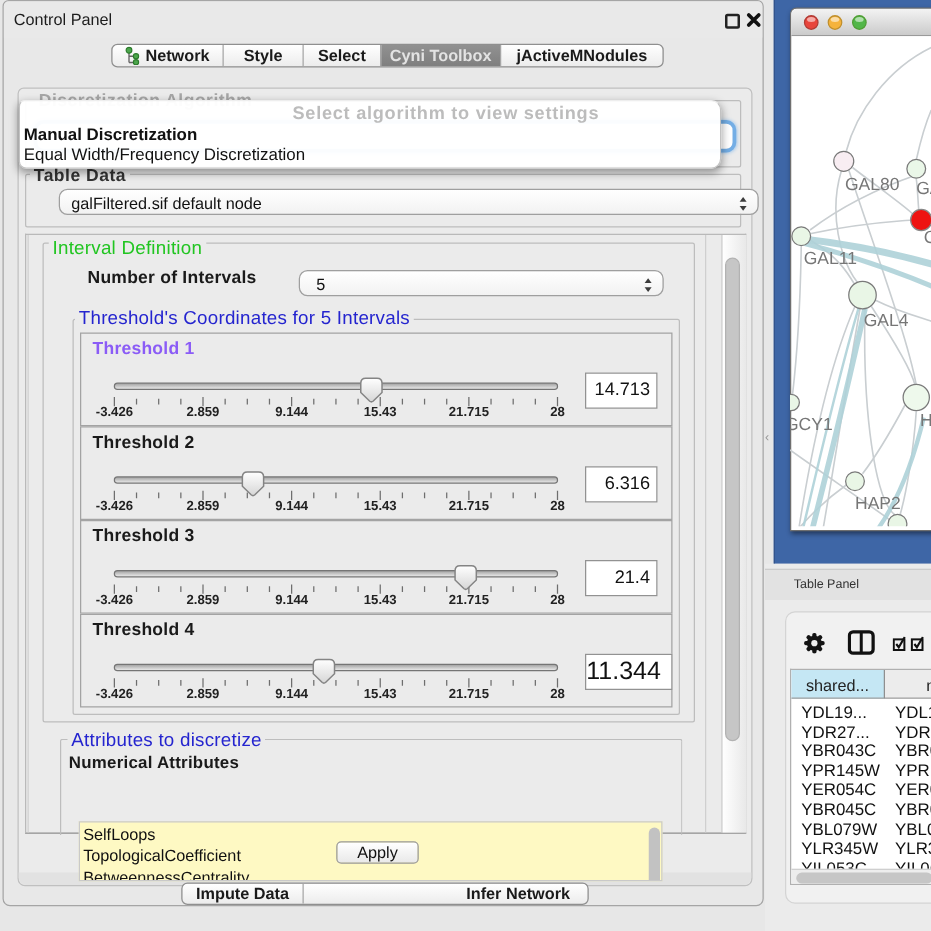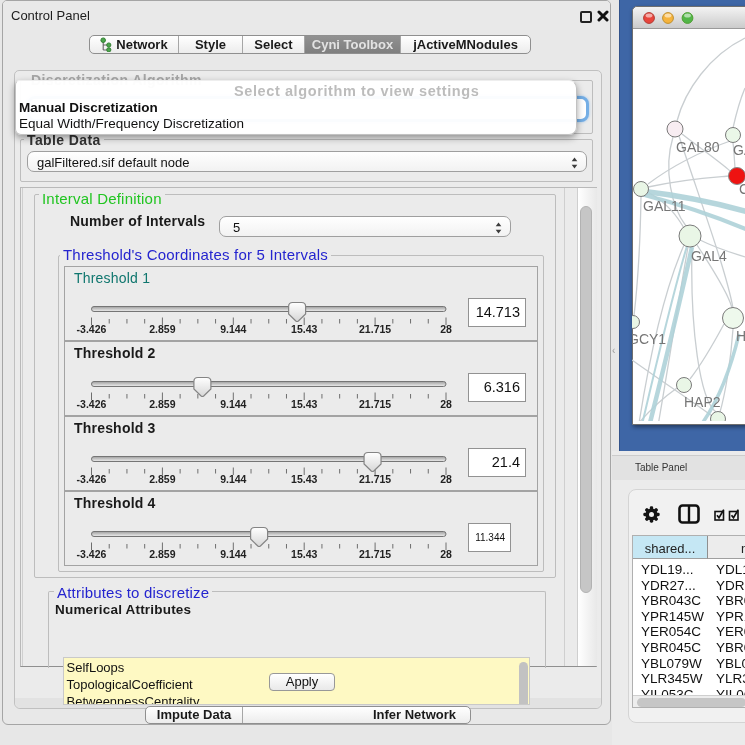--- a/index.html
+++ b/index.html
@@ -1,18 +1,18 @@
 <!DOCTYPE html>
 <html><head><meta charset="utf-8">
 <style>
 html,body{margin:0;padding:0;}
 body{width:745px;height:745px;background:#e7e7e7;font-family:"Liberation Sans",sans-serif;position:relative;overflow:hidden;}
 .abs{position:absolute;}
 .grouptitle{position:absolute;font-size:15px;letter-spacing:.2px;background:#ebebeb;padding:0 3px;}
-.combo{position:absolute;background:linear-gradient(#ffffff,#f2f2f2);border:1px solid #9f9f9f;border-radius:7px;box-sizing:border-box;font-size:13px;color:#111;}
+.combo{position:absolute;background:linear-gradient(#ffffff,#f2f2f2);border:1px solid #9f9f9f;border-radius:7px;box-sizing:border-box;font-size:13px;color:#111;margin-left:20px;}
 .seg{position:absolute;display:flex;height:22px;border:1px solid #8f8f8f;border-radius:5px;overflow:hidden;background:linear-gradient(#ffffff,#ececec);box-sizing:border-box;}
 .seg .s{display:flex;align-items:center;justify-content:center;font-size:13px;font-weight:bold;color:#1a1a1a;border-right:1px solid #a6a6a6;box-sizing:border-box;}
 .seg .s:last-child{border-right:none;}
 .seg .sel{background:linear-gradient(#919191,#7f7f7f);color:#e3e3e3;}
 </style></head>
 <body>
 
 <div class="abs" id="cpwin" style="left:2px;top:0;width:609px;height:725px;background:#e8e8e8;border:1px solid #a5a5a5;border-radius:5px 5px 6px 6px;box-sizing:border-box;overflow:hidden;">
 
   <div class="abs" style="left:0;top:0;width:100%;height:29px;background:#e9e9e9;"></div>
@@ -80,21 +80,21 @@
           <linearGradient id="trk" x1="0" y1="0" x2="0" y2="1">
             <stop offset="0" stop-color="#9e9e9e"></stop>
             <stop offset="1" stop-color="#efefef"></stop>
           </linearGradient>
           <linearGradient id="thm" x1="0" y1="0" x2="0" y2="1">
             <stop offset="0" stop-color="#ffffff"></stop>
             <stop offset="1" stop-color="#d6d6d6"></stop>
           </linearGradient>
         </defs>
       </svg><div class="abs" style="left:61px;top:265px;width:474px;height:74.5px;border:1px solid #a3a3a3;box-sizing:border-box;background:#ebebeb;">
-        <div style="position:absolute;left:9px;top:2.5px;font-size:14px;font-weight:normal;color:#0f766e;letter-spacing:.2px;">Threshold 1</div>
+        <div style="position:absolute;left:9px;top:2.5px;font-size:14px;font-weight:bold;color:#8b5cf6;letter-spacing:.2px;">Threshold 1</div>
         <svg width="472" height="72" viewBox="0 0 472 72" style="position:absolute;left:0;top:0;">
           <rect x="26.5" y="39.5" width="354.5" height="5" rx="2.5" fill="url(#trk)" stroke="#757575" stroke-width="1"></rect>
           <line x1="26.5" y1="50.5" x2="26.5" y2="58" stroke="#6e6e6e" stroke-width="1"></line>
           <line x1="44.225" y1="52" x2="44.225" y2="56.5" stroke="#6e6e6e" stroke-width="1"></line>
           <line x1="61.95" y1="52" x2="61.95" y2="56.5" stroke="#6e6e6e" stroke-width="1"></line>
           <line x1="79.67500000000001" y1="52" x2="79.67500000000001" y2="56.5" stroke="#6e6e6e" stroke-width="1"></line>
           <line x1="97.4" y1="50.5" x2="97.4" y2="58" stroke="#6e6e6e" stroke-width="1"></line>
           <line x1="115.125" y1="52" x2="115.125" y2="56.5" stroke="#6e6e6e" stroke-width="1"></line>
           <line x1="132.85000000000002" y1="52" x2="132.85000000000002" y2="56.5" stroke="#6e6e6e" stroke-width="1"></line>
           <line x1="150.57500000000002" y1="52" x2="150.57500000000002" y2="56.5" stroke="#6e6e6e" stroke-width="1"></line>
@@ -214,21 +214,21 @@
           <line x1="363.27500000000003" y1="52" x2="363.27500000000003" y2="56.5" stroke="#6e6e6e" stroke-width="1"></line>
           <line x1="381" y1="50.5" x2="381" y2="58" stroke="#6e6e6e" stroke-width="1"></line>
           <text x="26.5" y="66" text-anchor="middle" font-size="10.5" font-weight="bold" fill="#222" font-family="Liberation Sans,sans-serif">-3.426</text>
           <text x="97.4" y="66" text-anchor="middle" font-size="10.5" font-weight="bold" fill="#222" font-family="Liberation Sans,sans-serif">2.859</text>
           <text x="168.3" y="66" text-anchor="middle" font-size="10.5" font-weight="bold" fill="#222" font-family="Liberation Sans,sans-serif">9.144</text>
           <text x="239.20000000000002" y="66" text-anchor="middle" font-size="10.5" font-weight="bold" fill="#222" font-family="Liberation Sans,sans-serif">15.43</text>
           <text x="310.1" y="66" text-anchor="middle" font-size="10.5" font-weight="bold" fill="#222" font-family="Liberation Sans,sans-serif">21.715</text>
           <text x="381" y="66" text-anchor="middle" font-size="10.5" font-weight="bold" fill="#222" font-family="Liberation Sans,sans-serif">28</text>
           <path d="M 185.61251829695155,47 L 185.61251829695155,39.5 Q 185.61251829695155,35.5 189.61251829695155,35.5 L 198.61251829695155,35.5 Q 202.61251829695155,35.5 202.61251829695155,39.5 L 202.61251829695155,47 L 195.41251829695156,54 Q 194.11251829695155,55 192.81251829695154,54 Z" fill="url(#thm)" stroke="#848484" stroke-width="1.2"></path>
         </svg>
-        <div style="position:absolute;left:403px;top:31px;width:43px;height:29px;background:#fff;border:1px solid #929292;box-sizing:border-box;font-size:10px;color:#111;text-align:right;line-height:27px;padding-right:5px;">11.344</div>
+        <div style="position:absolute;left:403px;top:31px;width:70px;height:29px;background:#fff;border:1px solid #929292;box-sizing:border-box;font-size:20px;color:#111;text-align:right;line-height:27px;padding-right:20px;">11.344</div>
       </div></div>
 
   <div class="abs" style="left:45px;top:590px;width:496px;height:76px;border:1px solid #bdbdbd;border-top-left-radius:2px;border-top-right-radius:2px;border-bottom:none;"></div>
   <div class="grouptitle" style="left:51px;top:582.5px;color:#2424cf;">Attributes to discretize</div>
   <div class="abs" style="left:52px;top:601px;font-size:13.5px;font-weight:bold;color:#1a1a1a;letter-spacing:.2px;">Numerical Attributes</div>
   <div class="abs" style="left:60px;top:617.5px;width:467px;height:48.5px;background:#fef9c3;border:1px solid #c9c9c9;box-sizing:border-box;overflow:hidden;margin-top:38px;">
     <div style="position:absolute;left:2.5px;top:1px;font-size:13px;color:#111;line-height:17px;">SelfLoops<br>TopologicalCoefficient<br>BetweennessCentrality</div>
     <div style="position:absolute;right:1.5px;top:4px;width:9px;height:60px;background:#c2c2c2;border-radius:5px;"></div>
   </div>
 

